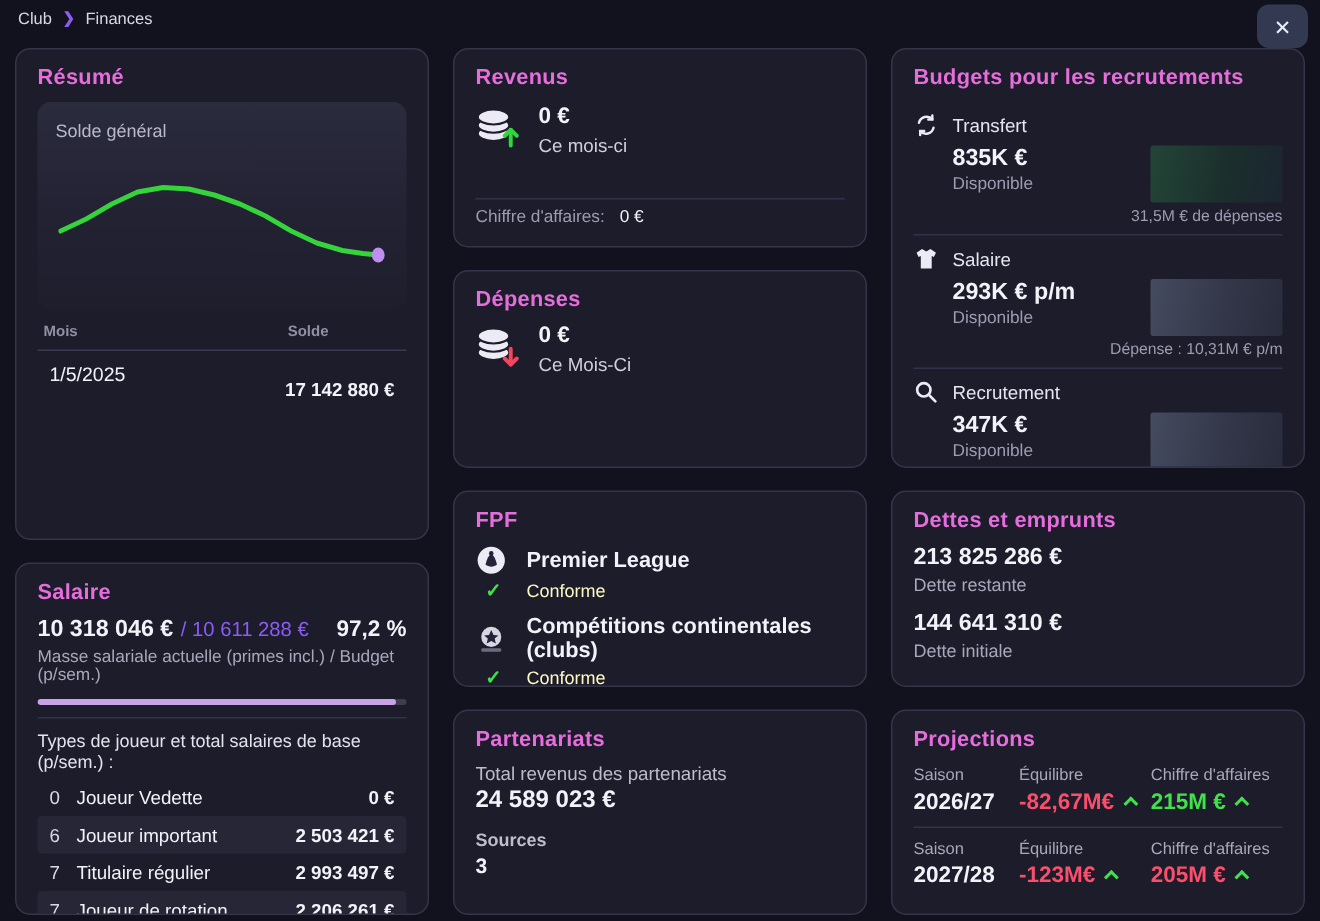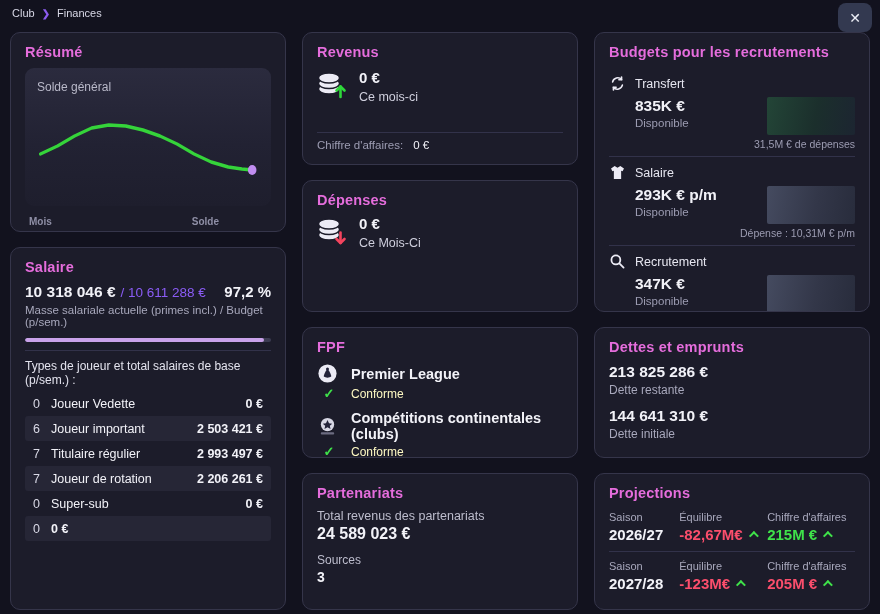--- a/index.html
+++ b/index.html
@@ -29,21 +29,21 @@
     background:#1c1c2a;
     border:1px solid #35354a;
     border-radius:10px;
     padding:11px 14px;
     overflow:hidden;
     position:relative;
   }
   .card-title { color:#e56ddc; font-size:14.5px; font-weight:700; letter-spacing:.2px; margin-bottom:8px; }
   .divider { border:none; border-top:1px solid #32324a; margin:8px 0; }
   
-  .card-resume { height:200px; }
+  .card-resume { height:328px; }
   .balance-panel {
     background:linear-gradient(180deg,#2b2b3e 0%, #222233 55%, #1e1e2d 100%);
     border-radius:9px; padding:10px 12px 0 12px; height:138px; overflow:hidden;
   }
   .balance-amount { font-size:17px; font-weight:700; }
   .balance-label { font-size:12px; color:#b9b9c9; margin-top:2px; }
   .sparkline { width:100%; height:86px; display:block; margin-top:2px; }
   .rtable { margin-top:10px; }
   .rtable-head { display:flex; font-size:10px; font-weight:700; color:#8f8fa6; padding:0 4px;text-align:center; }
   .rtable-head .h-solde { margin-left:140px; }
@@ -97,21 +97,21 @@
   .card-fpf { height:131px; }
   .fpf-item { display:grid; grid-template-columns:24px 1fr; column-gap:10px; row-gap:2px; margin-bottom:9px; align-items:center; }
   .fpf-name { font-size:14.5px; font-weight:700; }
   .fpf-check { text-align:center; color:#3fe24a; font-size:13px; font-weight:700; }
   .fpf-status { font-size:12px; color:#fef9c3; }
   .fpf-badge { width:21px; height:21px; }
   
   .card-partenariats { flex:1; }
   .pt-label { font-size:12.5px; color:#bdbdcd; margin-top:4px; }
   .pt-value { font-size:16px; font-weight:700; margin-top:2px; }
-  .pt-label2 { font-size:12px; color:#bdbdcd; margin-top:10px; }
+  .pt-label2 { font-size:12px; color:#bdbdcd; margin-top:10px;font-weight:bold; }
   .pt-value2 { font-size:14px; font-weight:700; margin-top:2px; }
   
   .card-dettes { height:131px; }
   .debt-value { font-size:15.5px; font-weight:700; margin-top:2px; }
   .debt-label { font-size:12px; color:#a8a8bc; margin:2px 0 10px 0; }
   
   .card-projections { flex:1; }
   .proj-row { display:grid; grid-template-columns:1fr 1.25fr 1.25fr; padding:2px 0 8px 0; }
   .proj-row + .proj-row { border-top:1px solid #32324a; padding-top:8px; }
   .proj-lbl { font-size:11px; color:#a8a8bc; margin-bottom:3px; }

